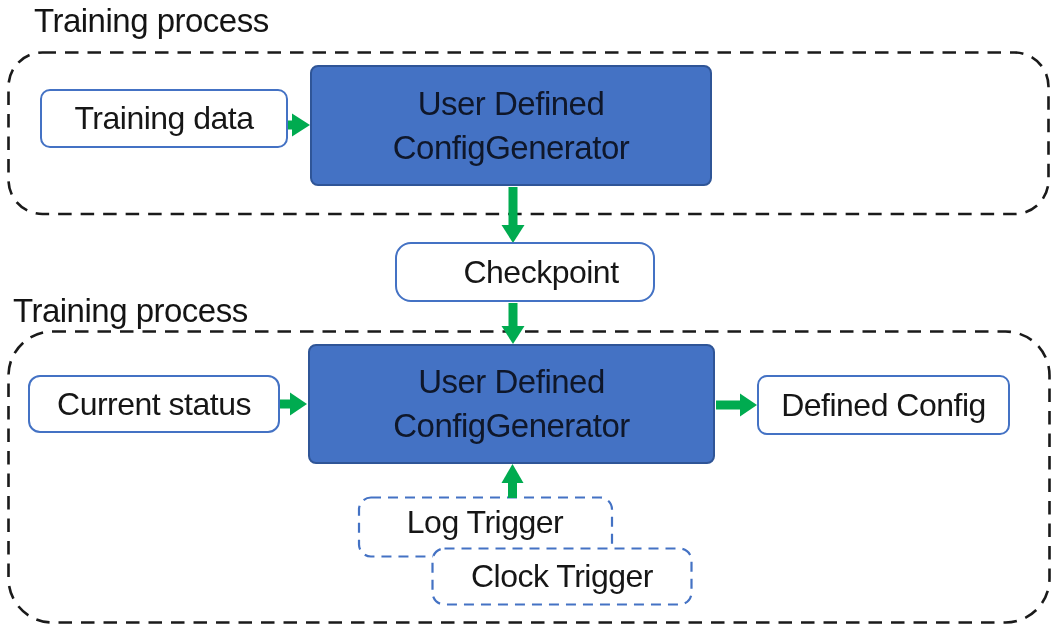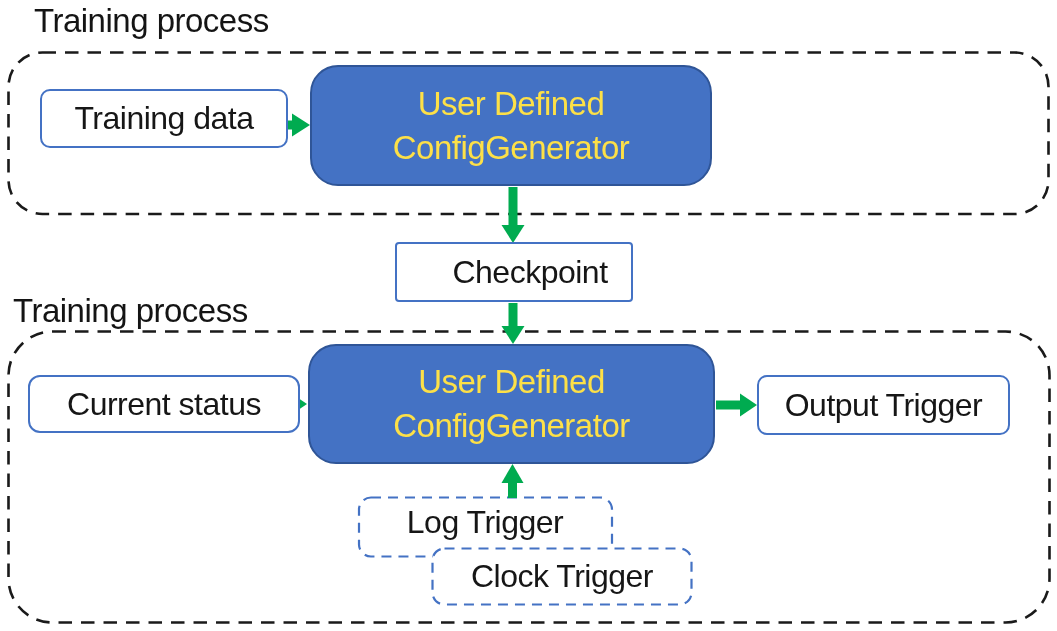--- a/index.html
+++ b/index.html
@@ -20,22 +20,22 @@
     position: absolute; z-index: 2;
     display: flex; align-items: center; justify-content: center;
     text-align: center; font-size: 32px; letter-spacing: -0.5px;
     box-sizing: border-box; white-space: nowrap;
   }
   .node.white {
     background: #ffffff; border: 2.5px solid #4472C4; border-radius: 10px;
     color: #161616;
   }
   .node.blue {
-    background: #4472C4; border: 2.5px solid #2F5597; border-radius: 28px;
-    color: #fde047; font-size: 33px; line-height: 44px; white-space: pre-line;
+    background: #4472C4; border: 2.5px solid #2F5597; border-radius: 8px;
+    color: #0f172a; font-size: 33px; line-height: 44px; white-space: pre-line;
   }
   .trigger-label {
     position: absolute; z-index: 3;
     display: flex; align-items: center; justify-content: center;
     text-align: center; font-size: 32px; letter-spacing: -0.5px;
     color: #161616; background: transparent; white-space: nowrap;
   }
 </style>
 </head>
 <body>
@@ -88,26 +88,26 @@
 
   <div class="section-label" style="left:14px; top:2px;margin-left:20px;">Training process</div>
 
   <div class="section-label" style="left:13px; top:292px;">Training process</div>
 
   <div class="node white" style="left:40px; top:89px; width:248px; height:59px;">Training data</div>
 
   <div class="node blue" style="left:310px; top:65px; width:402px; height:121px;">User Defined
 ConfigGenerator</div>
 
-  <div class="node white" style="left:395px; top:242px; width:238px; height:60px; border-radius:4px;padding-left:32px;">Checkpoint</div>
+  <div class="node white" style="left:395px; top:242px; width:260px; height:60px; border-radius:16px;padding-left:32px;">Checkpoint</div>
 
-  <div class="node white" style="left:28px; top:375px; width:272px; height:58px; border-radius:12px;">Current status</div>
+  <div class="node white" style="left:28px; top:375px; width:252px; height:58px; border-radius:12px;">Current status</div>
 
   <div class="node blue" style="left:308px; top:344px; width:407px; height:120px;">User Defined
 ConfigGenerator</div>
 
-  <div class="node white" style="left:757px; top:375px; width:253px; height:60px;">Output Trigger</div>
+  <div class="node white" style="left:757px; top:375px; width:253px; height:60px;">Defined Config</div>
 
   <div class="trigger-label" style="left:358px; top:495px; width:254px; height:55px;">Log Trigger</div>
 
   <div class="trigger-label" style="left:432px; top:548px; width:260px; height:57px;">Clock Trigger</div>
 
 </div>
 
 </body></html>

